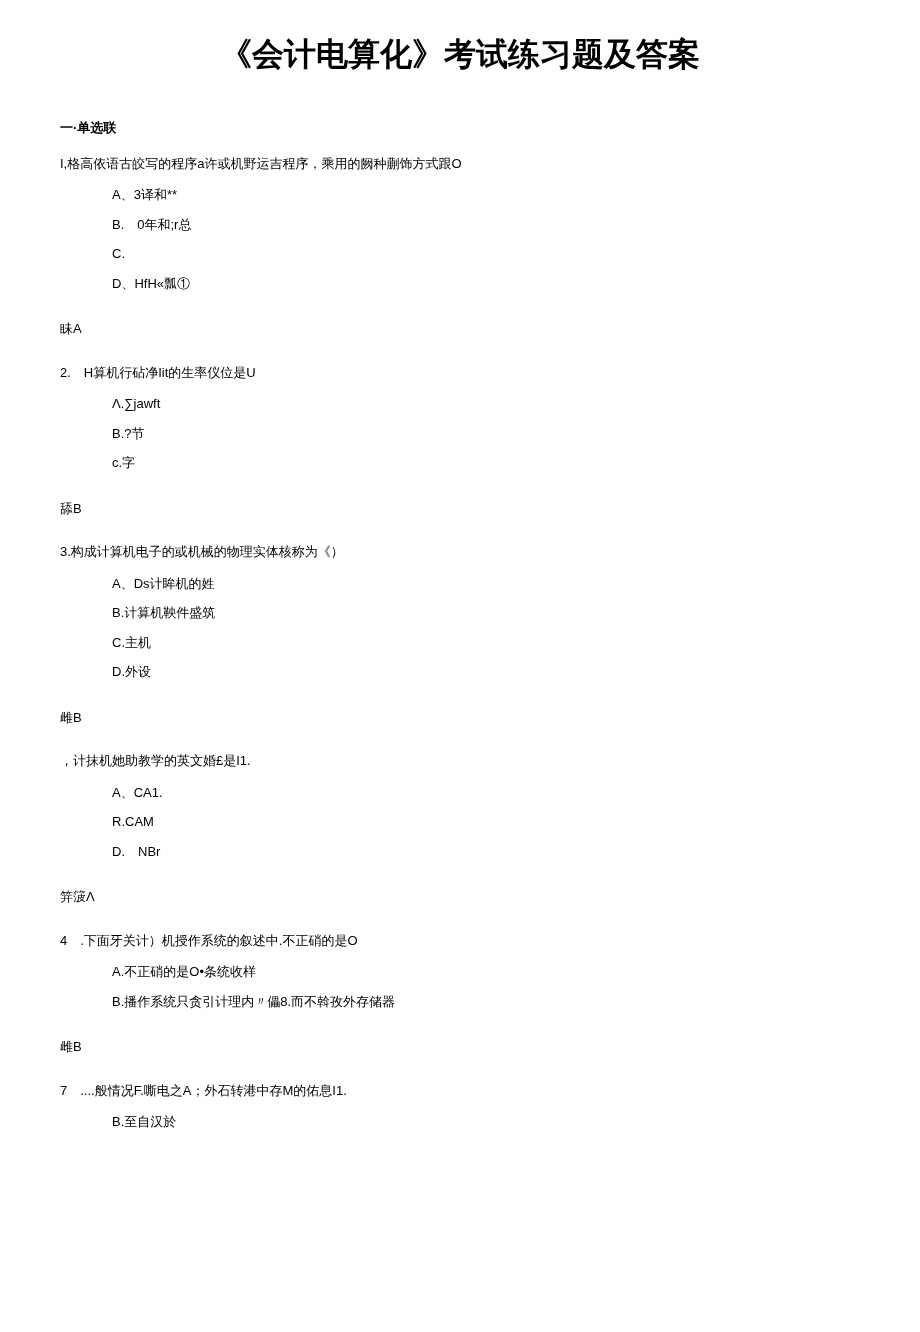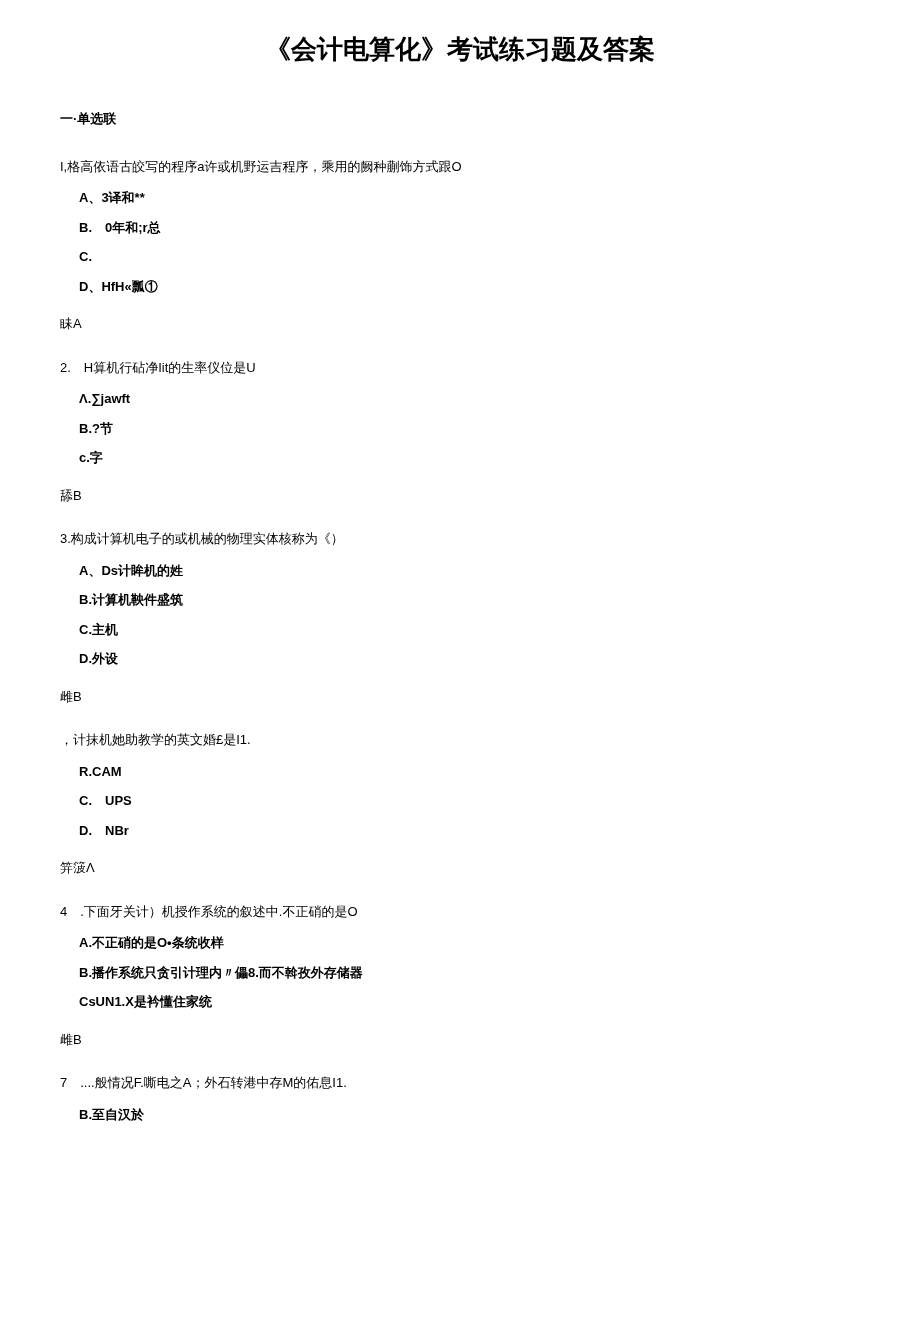--- a/index.html
+++ b/index.html
@@ -8,42 +8,41 @@
       color: #000;
       margin: 0;
       padding: 30px 60px;
       width: 920px;
       box-sizing: border-box;
       font-size: 13px;
       line-height: 1.5;
     }
     .title {
       text-align: center;
-      font-size: 26px;
+      font-size: 32px;
       font-weight: bold;
       margin-bottom: 40px;
     }
     .section-header {
       margin-top: 20px;
-      margin-bottom: 28px;
+      margin-bottom: 16px;
       font-weight: bold;
     }
     .qtext {
       margin-top: 4px;
       margin-bottom: 12px;
     }
     .options {
-      margin-left: 19px;
-      font-weight: bold;
+      margin-left: 52px;
     }
     .option {
       margin-bottom: 10px;
     }
     .answer {
-      margin-top: 18px;
+      margin-top: 26px;
       margin-bottom: 24px;
     }
   </style>
 </head>
 <body>
 
 <div class="title">《会计电算化》考试练习题及答案</div>
 
 <div class="section-header">一·单选联</div>
 
@@ -68,30 +67,29 @@
 <div class="options">
   <div class="option">A、Ds计眸机的姓</div>
   <div class="option">B.计算机鞅件盛筑</div>
   <div class="option">C.主机</div>
   <div class="option">D.外设</div>
 </div>
 <div class="answer">雌B</div>
 
 <div class="qtext">，计抹机她助教学的英文婚£是I1.</div>
 <div class="options">
+  <div class="option">A、CA1.</div>
   <div class="option">R.CAM</div>
-  <div class="option">C.　UPS</div>
   <div class="option">D.　NBr</div>
 </div>
 <div class="answer">笄箥Λ</div>
 
 <div class="qtext">4　.下面牙关计）机授作系统的叙述中.不正硝的是O</div>
 <div class="options">
   <div class="option">A.不正硝的是O•条统收样</div>
   <div class="option">B.播作系统只贪引计理内〃儡8.而不斡孜外存储器</div>
-  <div class="option">CsUN1.X是衿懂住家统</div>
 </div>
 <div class="answer">雌B</div>
 
 <div class="qtext">7　....般情况F.嘶电之A；外石转港中存M的佑息I1.</div>
 <div class="options">
   <div class="option">B.至自汉於</div>
 </div>
 
 </body></html>

